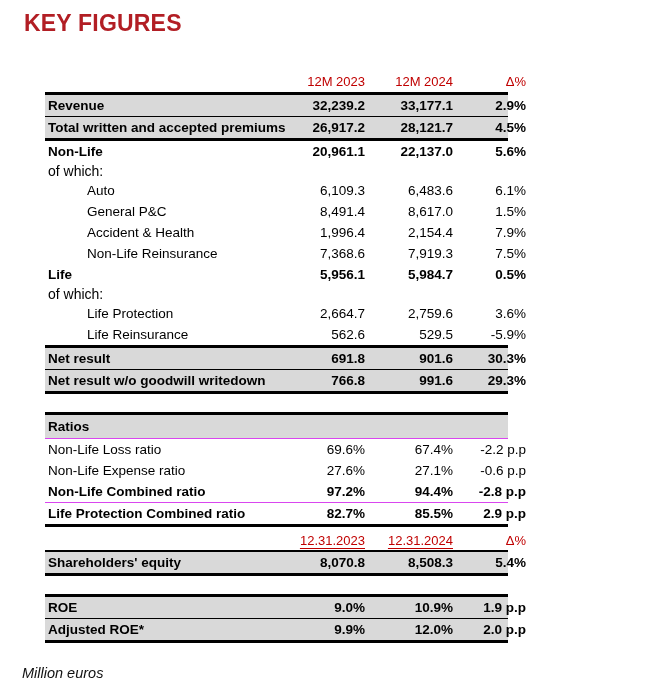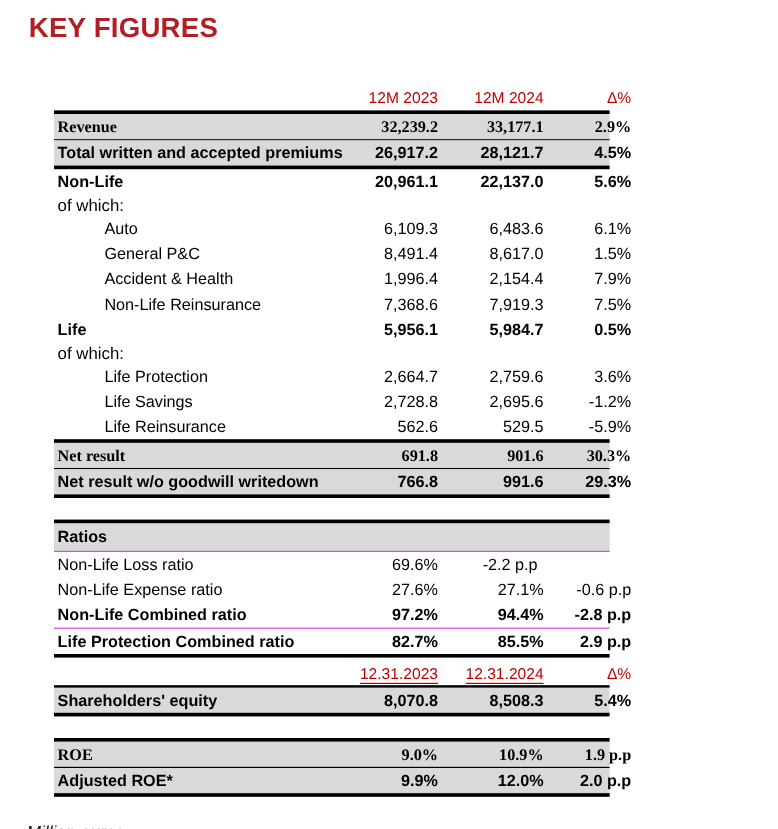--- a/index.html
+++ b/index.html
@@ -29,21 +29,21 @@
   .num{text-align:right;}
   .delta{padding-right:5px;}
   .gray{background:var(--band-gray);}
   .bold{font-weight:700;}
   .italic{font-size:14px;}
   .indent .lbl{padding-left:42px;}
   .bt3{border-top:3px solid #000;}
   .bt2{border-top:2px solid #000;}
   .bb3{border-bottom:3px solid #000;}
   .bb2{border-bottom:1px solid #d946ef;}
-  .bb1{border-bottom:1.5px solid #000;font-family:Liberation Serif, serif;}
+  .bb1{border-bottom:1.5px solid #000;}
   .u{text-decoration:underline;text-underline-offset:3px;}
   .gap18{height:18px;}
   .gap2{height:3px;}
   .footnotes{margin-top:20px;font-style:italic;font-size:14.5px;line-height:21px;color:#111;}
 </style>
 </head>
 <body style="--title-red: #B21E24; --header-red: #C00000; --band-gray: #D9D9D9;">
 
 <div class="page">
 
@@ -128,26 +128,20 @@
       <span class="num delta"></span>
     </div>
 
     <div class="row indent">
       <span class="lbl">Life Protection</span>
       <span class="num">2,664.7</span>
       <span class="num">2,759.6</span>
       <span class="num delta">3.6%</span>
     </div>
 
-    <div class="row indent">
-      <span class="lbl">Life Savings</span>
-      <span class="num">2,728.8</span>
-      <span class="num">2,695.6</span>
-      <span class="num delta">-1.2%</span>
-    </div>
 
     <div class="row indent">
       <span class="lbl">Life Reinsurance</span>
       <span class="num">562.6</span>
       <span class="num">529.5</span>
       <span class="num delta">-5.9%</span>
     </div>
 
     <div class="row gray bold bt3 bb1">
       <span class="lbl">Net result</span>
@@ -170,20 +164,21 @@
     <div class="row band-title gray bt3 bb2">
       <span class="lbl">Ratios</span>
       <span class="num"></span>
       <span class="num"></span>
       <span class="num delta"></span>
     </div>
 
     <div class="row">
       <span class="lbl">Non-Life Loss ratio</span>
       <span class="num">69.6%</span>
+      <span class="num">67.4%</span>
       <span class="num delta">-2.2 p.p</span>
     </div>
 
     <div class="row">
       <span class="lbl">Non-Life Expense ratio</span>
       <span class="num">27.6%</span>
       <span class="num">27.1%</span>
       <span class="num delta">-0.6 p.p</span>
     </div>
 

